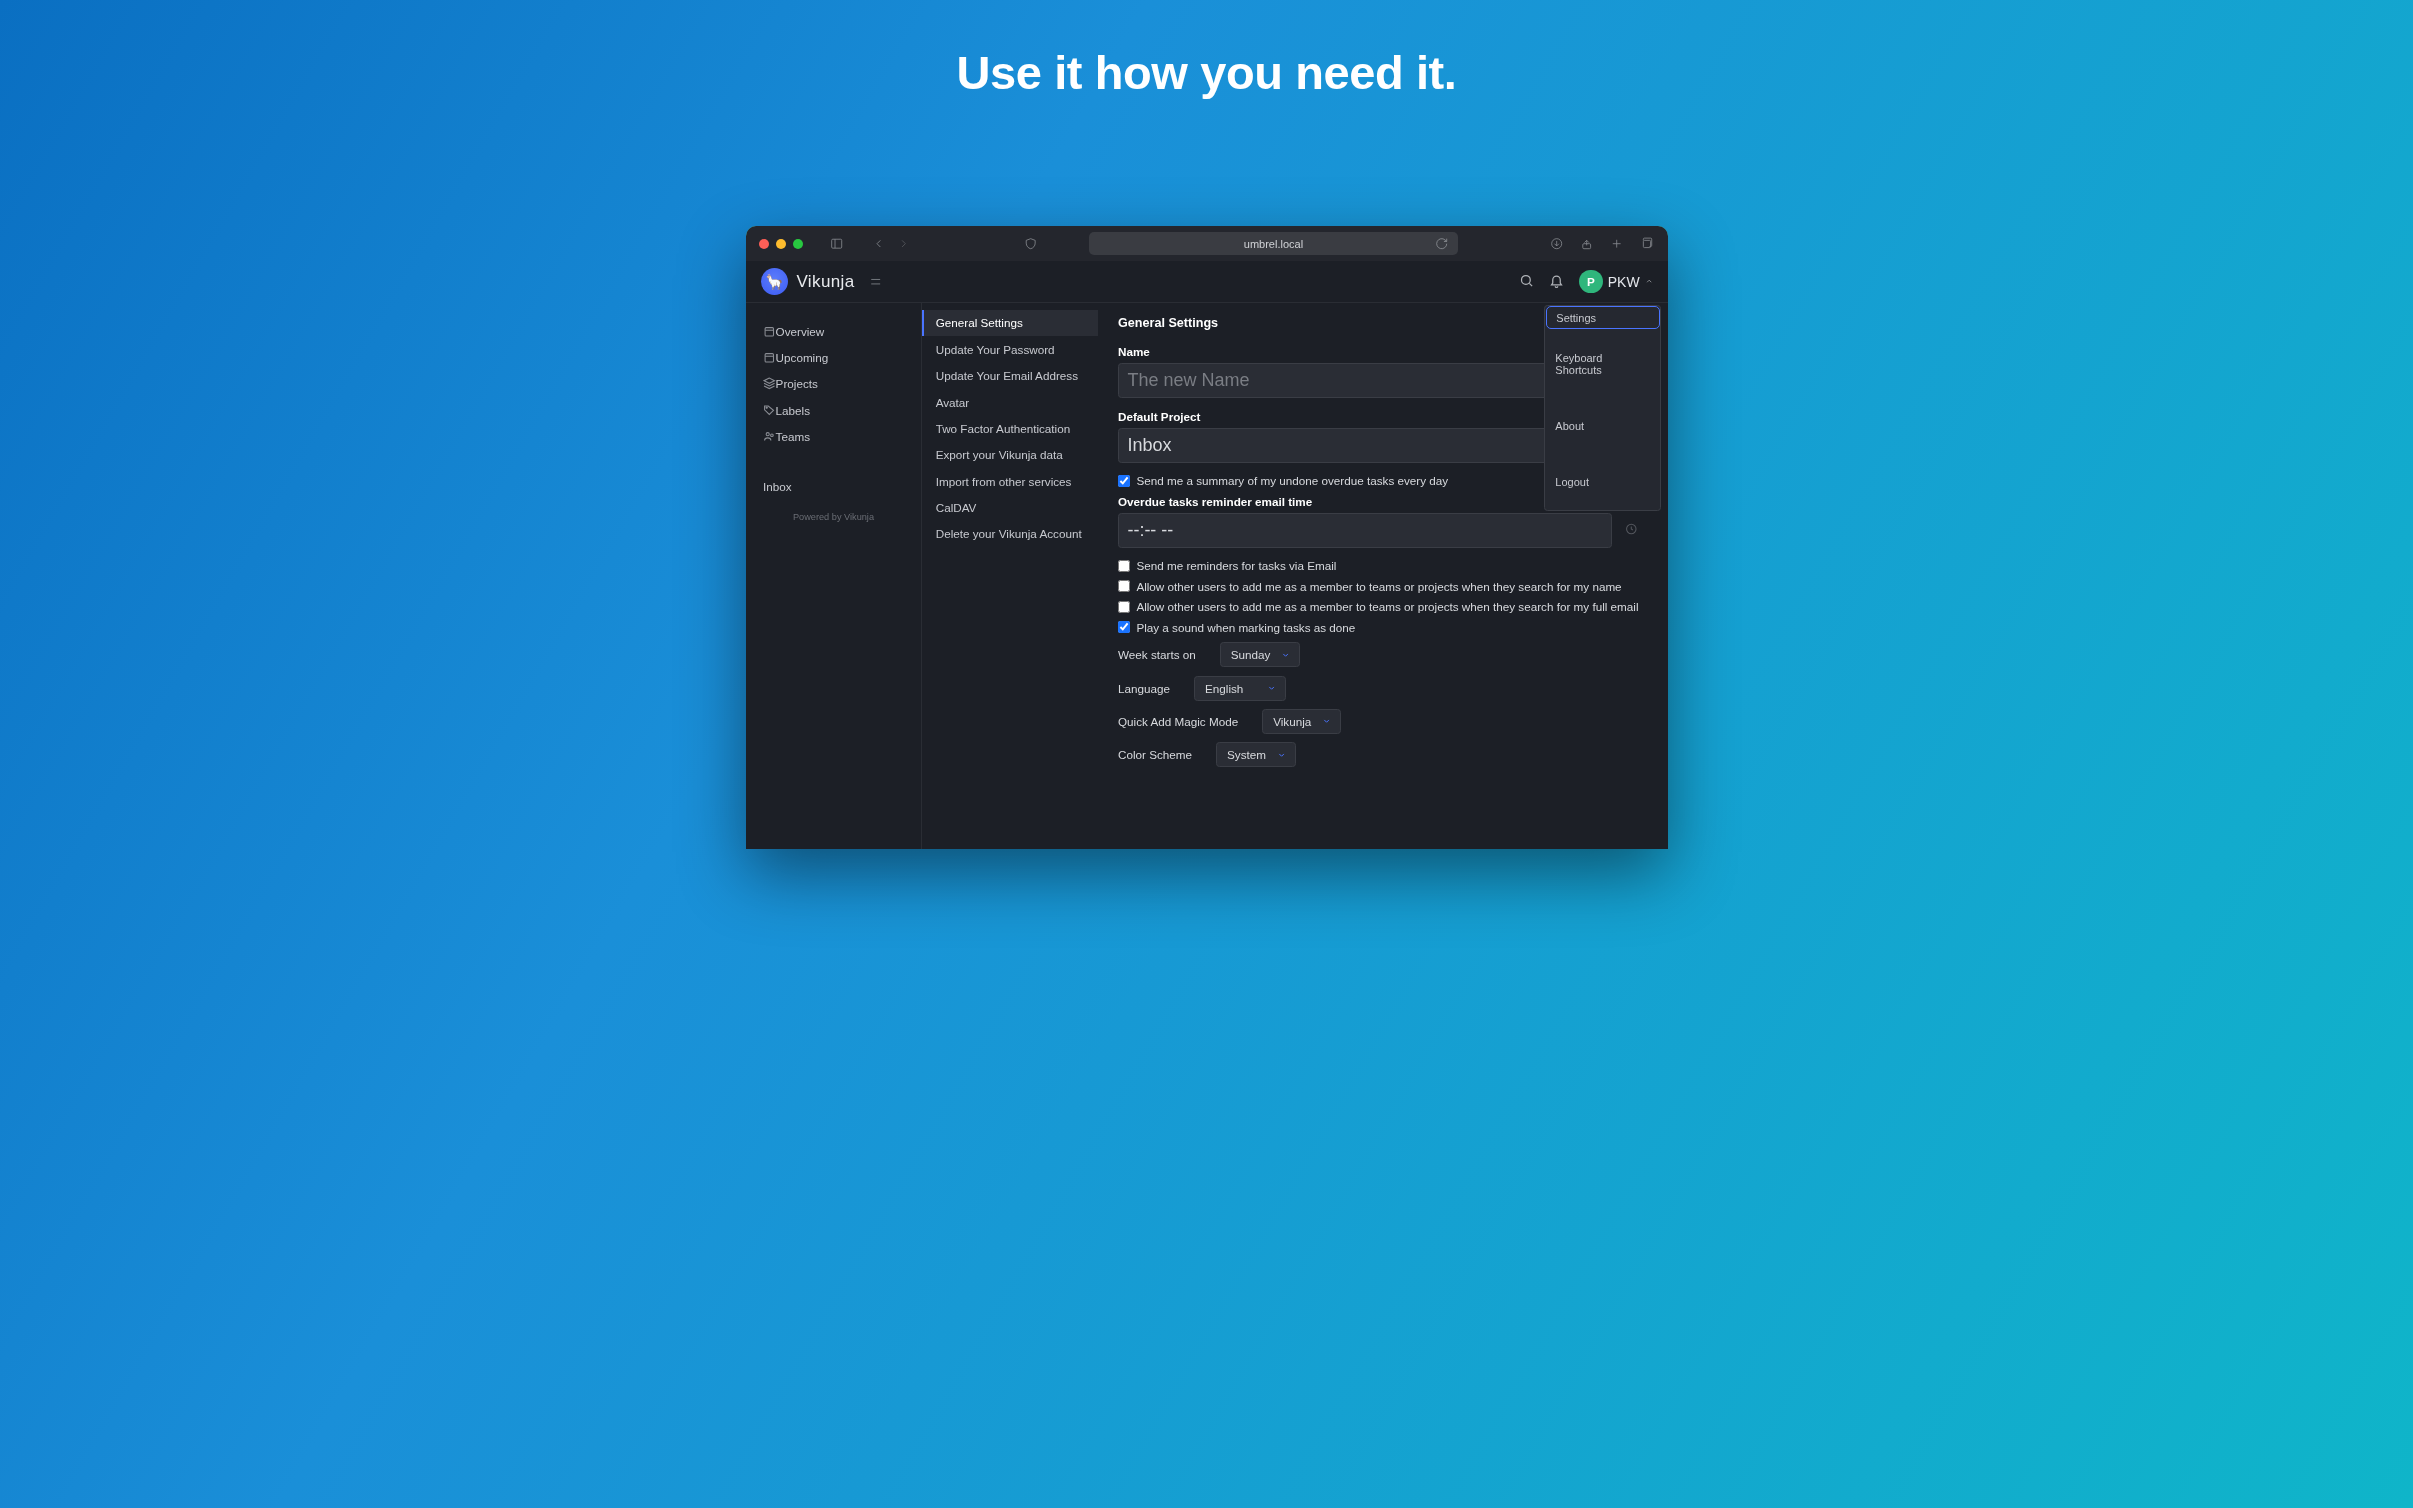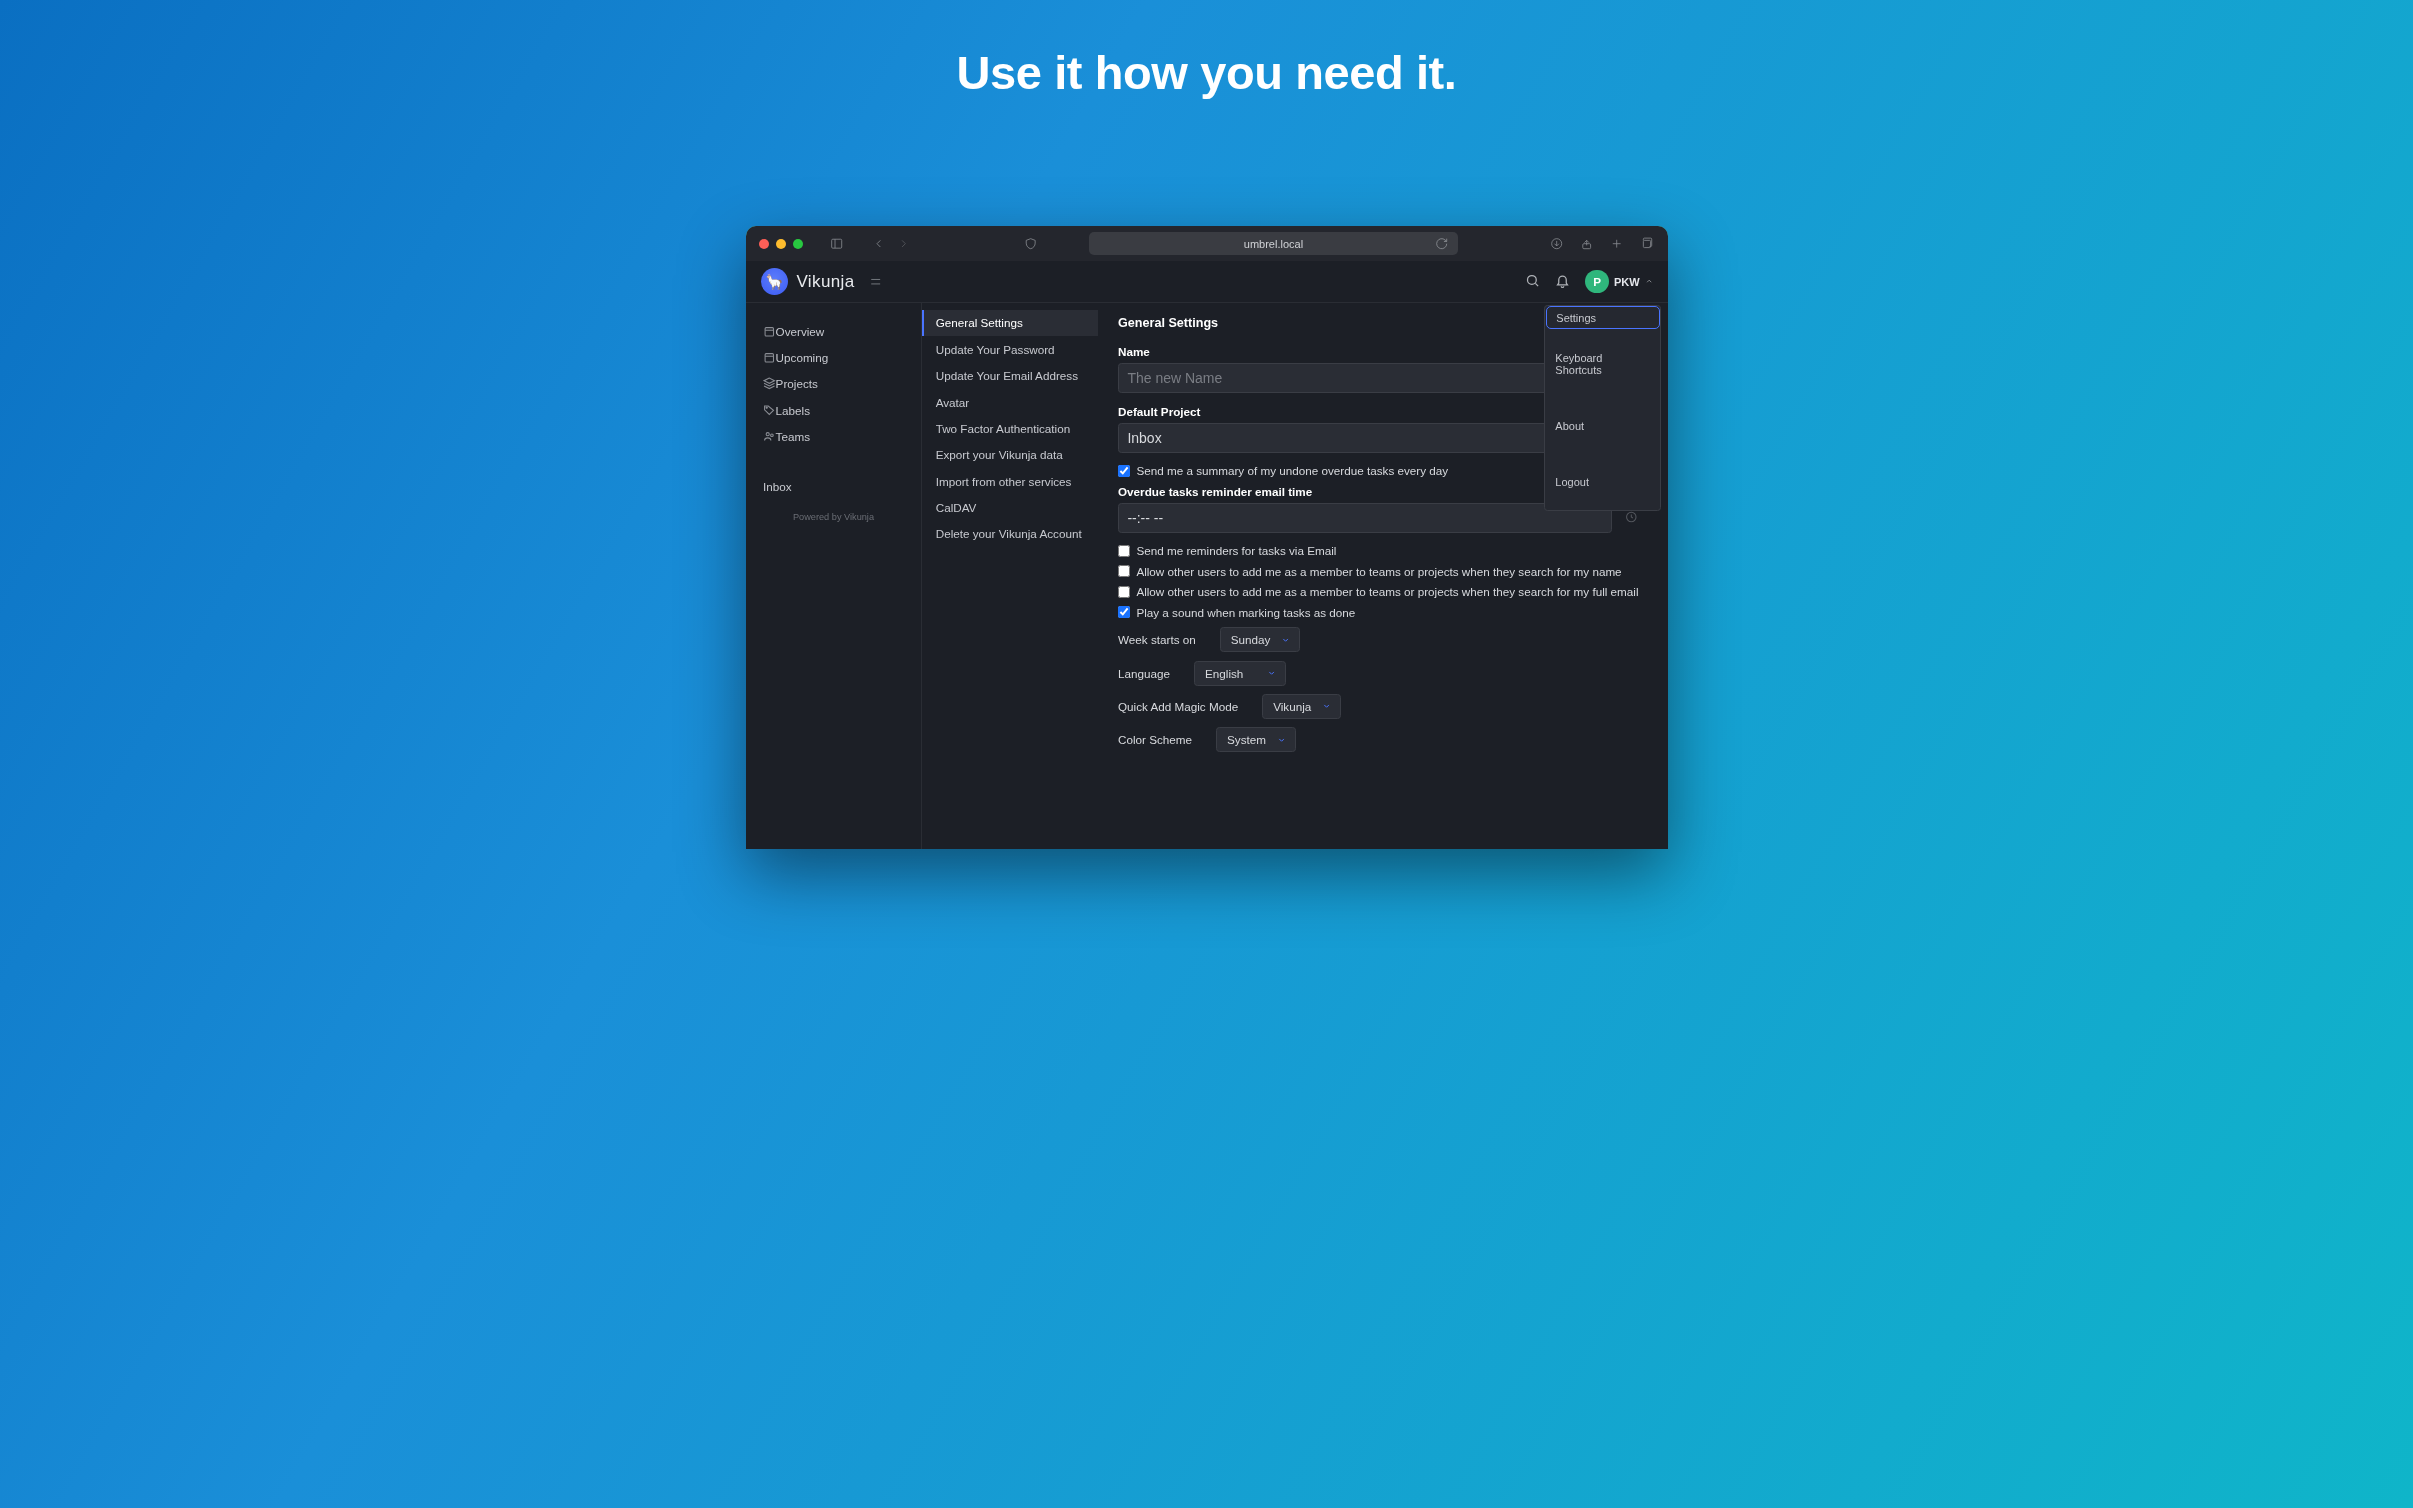--- a/index.html
+++ b/index.html
@@ -96,21 +96,21 @@
   .hamburger svg { stroke:#b0b3b8; }
   .header-right { margin-left:auto; display:flex; align-items:center; gap:15px; position:relative; }
   .hdr-icon svg { width:15px; height:15px; stroke:#b0b3b8; fill:none; stroke-width:2; }
   .avatar {
     width:23.5px; height:23.5px; border-radius:50%;
     background:#2fb67c; color:#fff;
     display:flex; align-items:center; justify-content:center;
     font-weight:600; font-size:11.7px;
   }
   .user-pill { display:flex; align-items:center; gap:5px; cursor:pointer; }
-  .user-name { font-size:11px; color:#e4e6eb; font-weight:700; }
+  .user-name { font-size:14px; color:#e4e6eb; font-weight:400; }
   .user-pill svg { width:8.4px; height:8.4px; stroke:#b0b3b8; fill:none; stroke-width:2; }
 
   .app-body { flex:1; display:flex; overflow:hidden; position:relative; }
 
   .sidebar {
     width: 176px;
     padding: 15px 0;
     border-right: 0.8px solid #2a2d34;
     font-size:11.7px;
   }
@@ -152,21 +152,21 @@
   .field { margin-bottom: 11.7px; }
   .field-label { font-weight:700; color:#fff; font-size:11.7px; margin-bottom:5px; display:block; }
   .text-input, .select-box {
     width: 100%;
     max-width: 494px;
     background:#2a2d35;
     border:0.8px solid #3a3d45;
     border-radius:3.4px;
     padding: 5.9px 8.4px;
     color:#d8dade;
-    font-size:14px;
+    font-size:18px;
   }
   .text-input::placeholder { color:#7a7d84; }
   .time-input {
     position:relative;
   }
   .time-input .clock { position:absolute; right:10px; top:50%; transform:translateY(-50%); opacity:0.5; }
   .check-row { display:flex; align-items:center; gap:6.7px; margin: 7.5px 0; }
   .check-row input[type=checkbox] { width:11.7px; height:11.7px; accent-color:#1a73ff; }
   .check-row.checked input { accent-color:#1a73ff; }
   .inline-row { display:flex; align-items:center; gap:24px; margin: 8.4px 0; }

